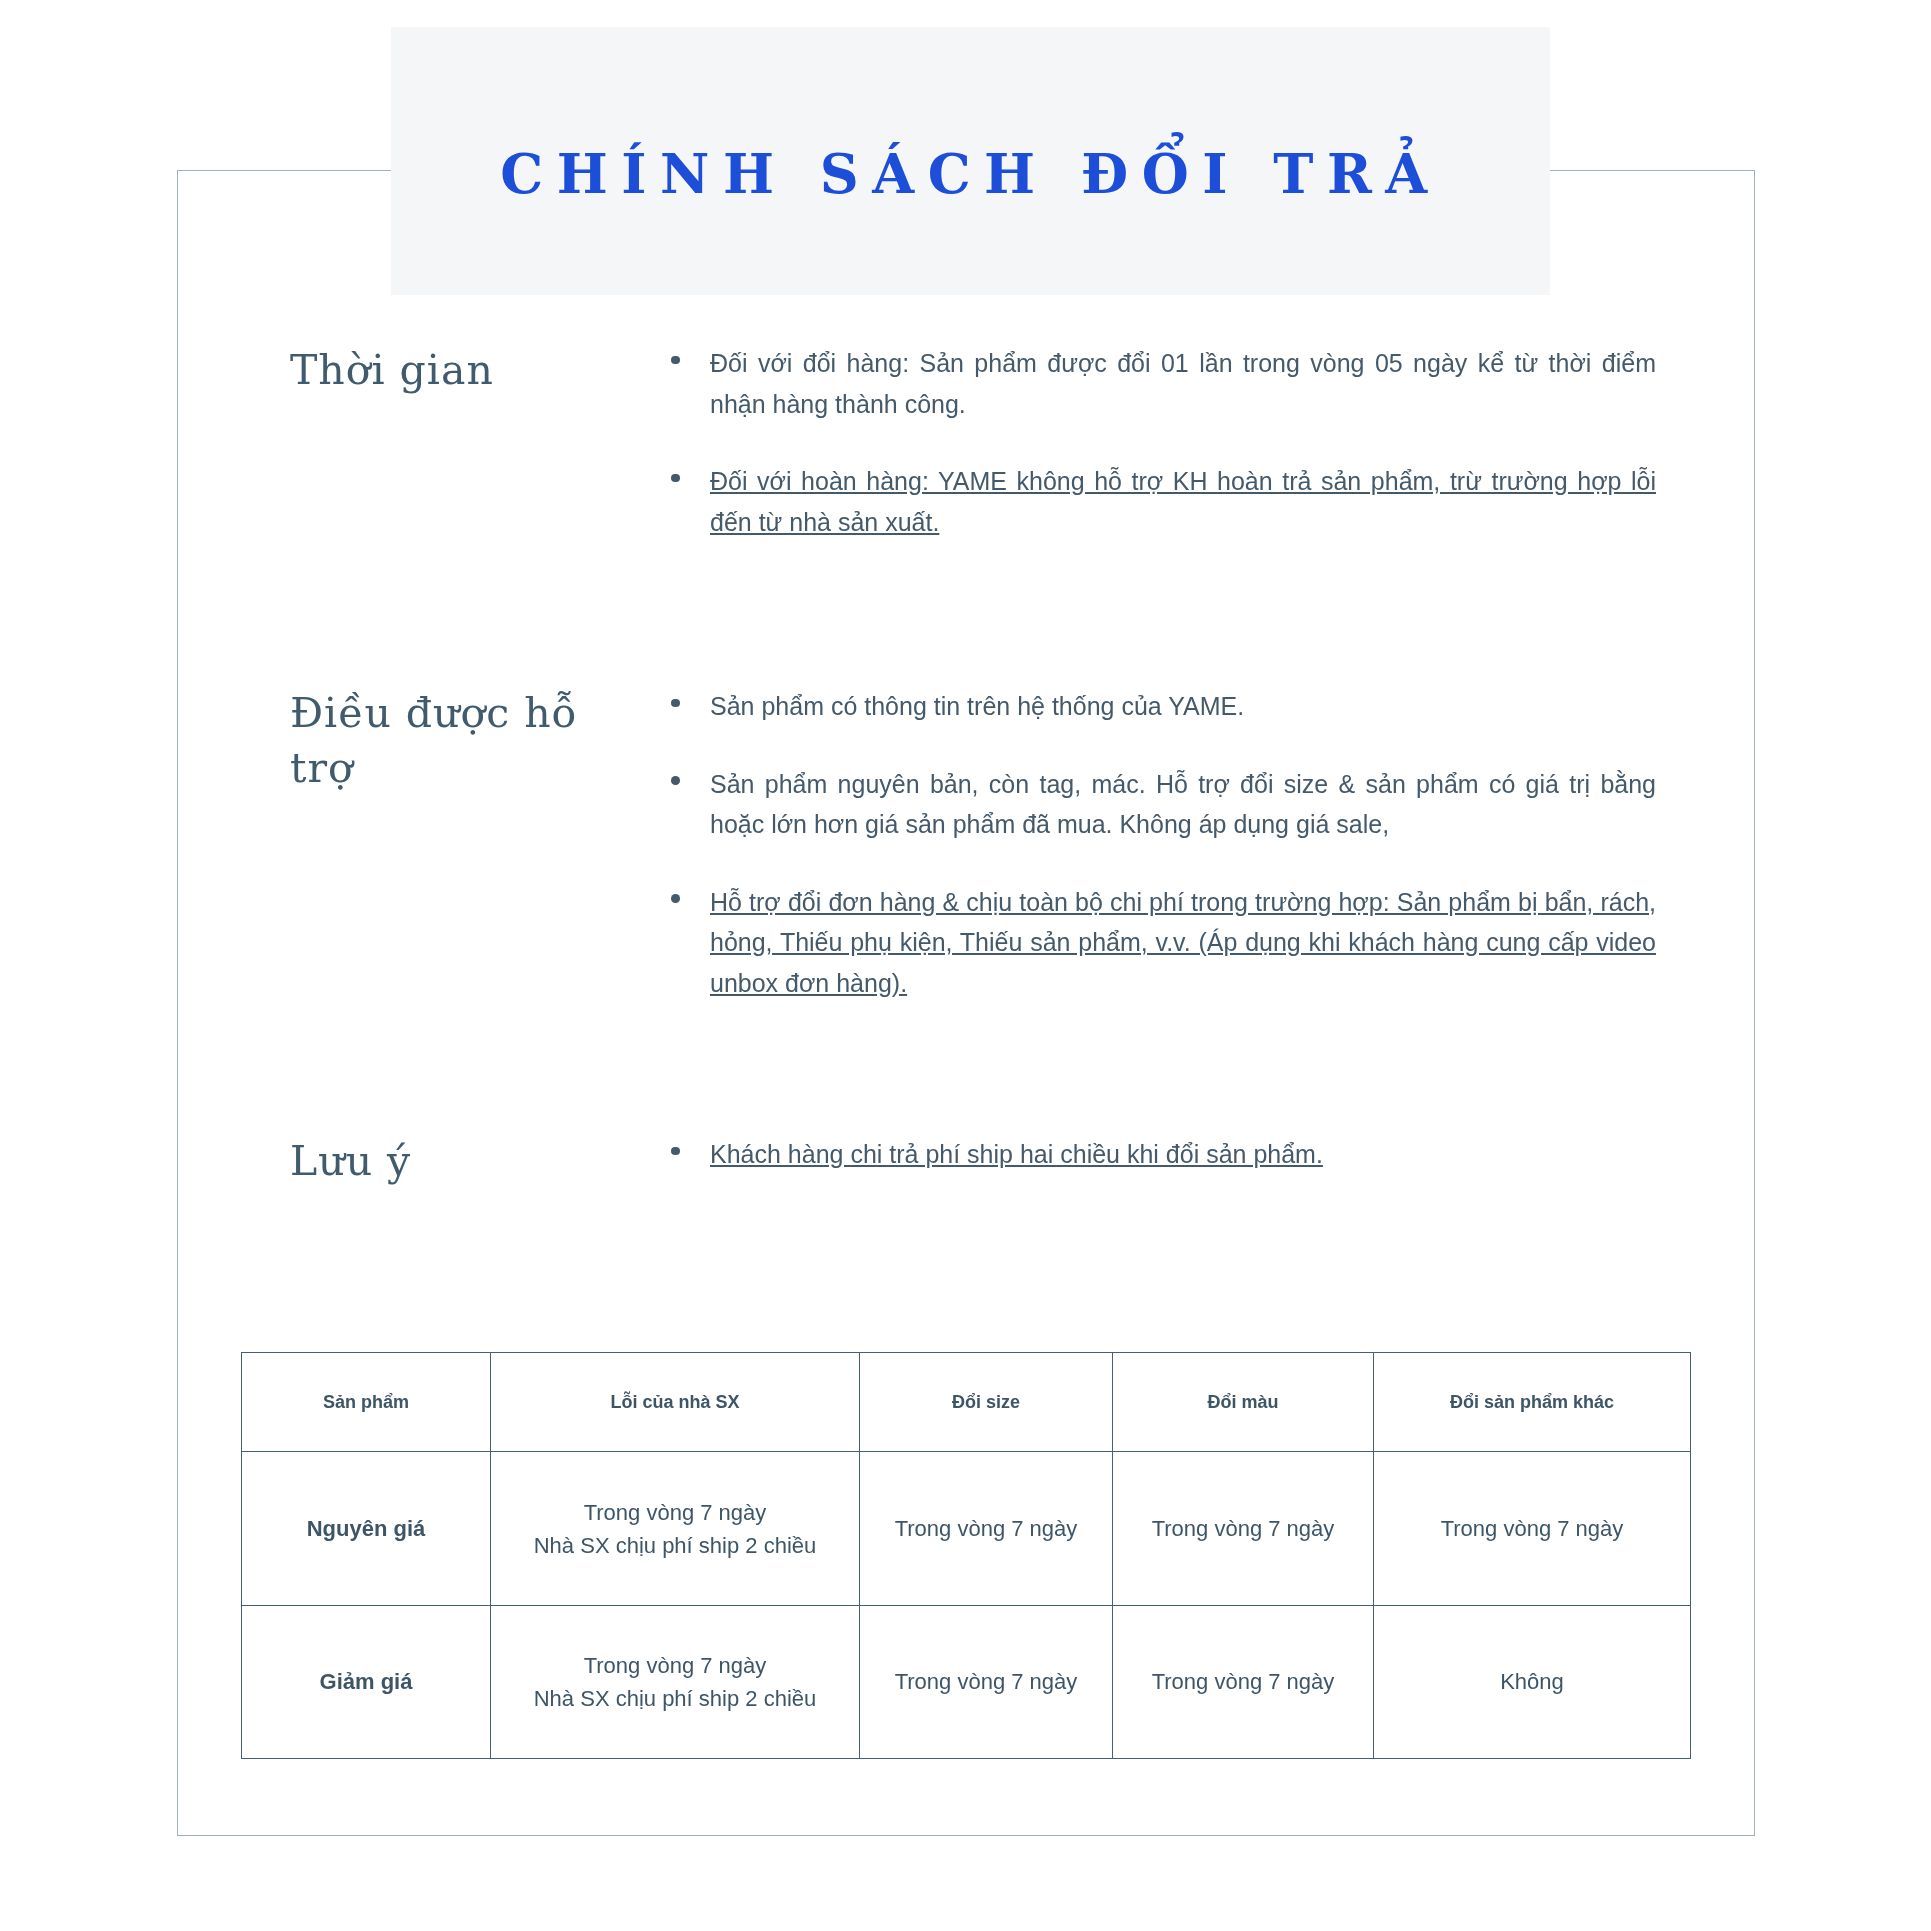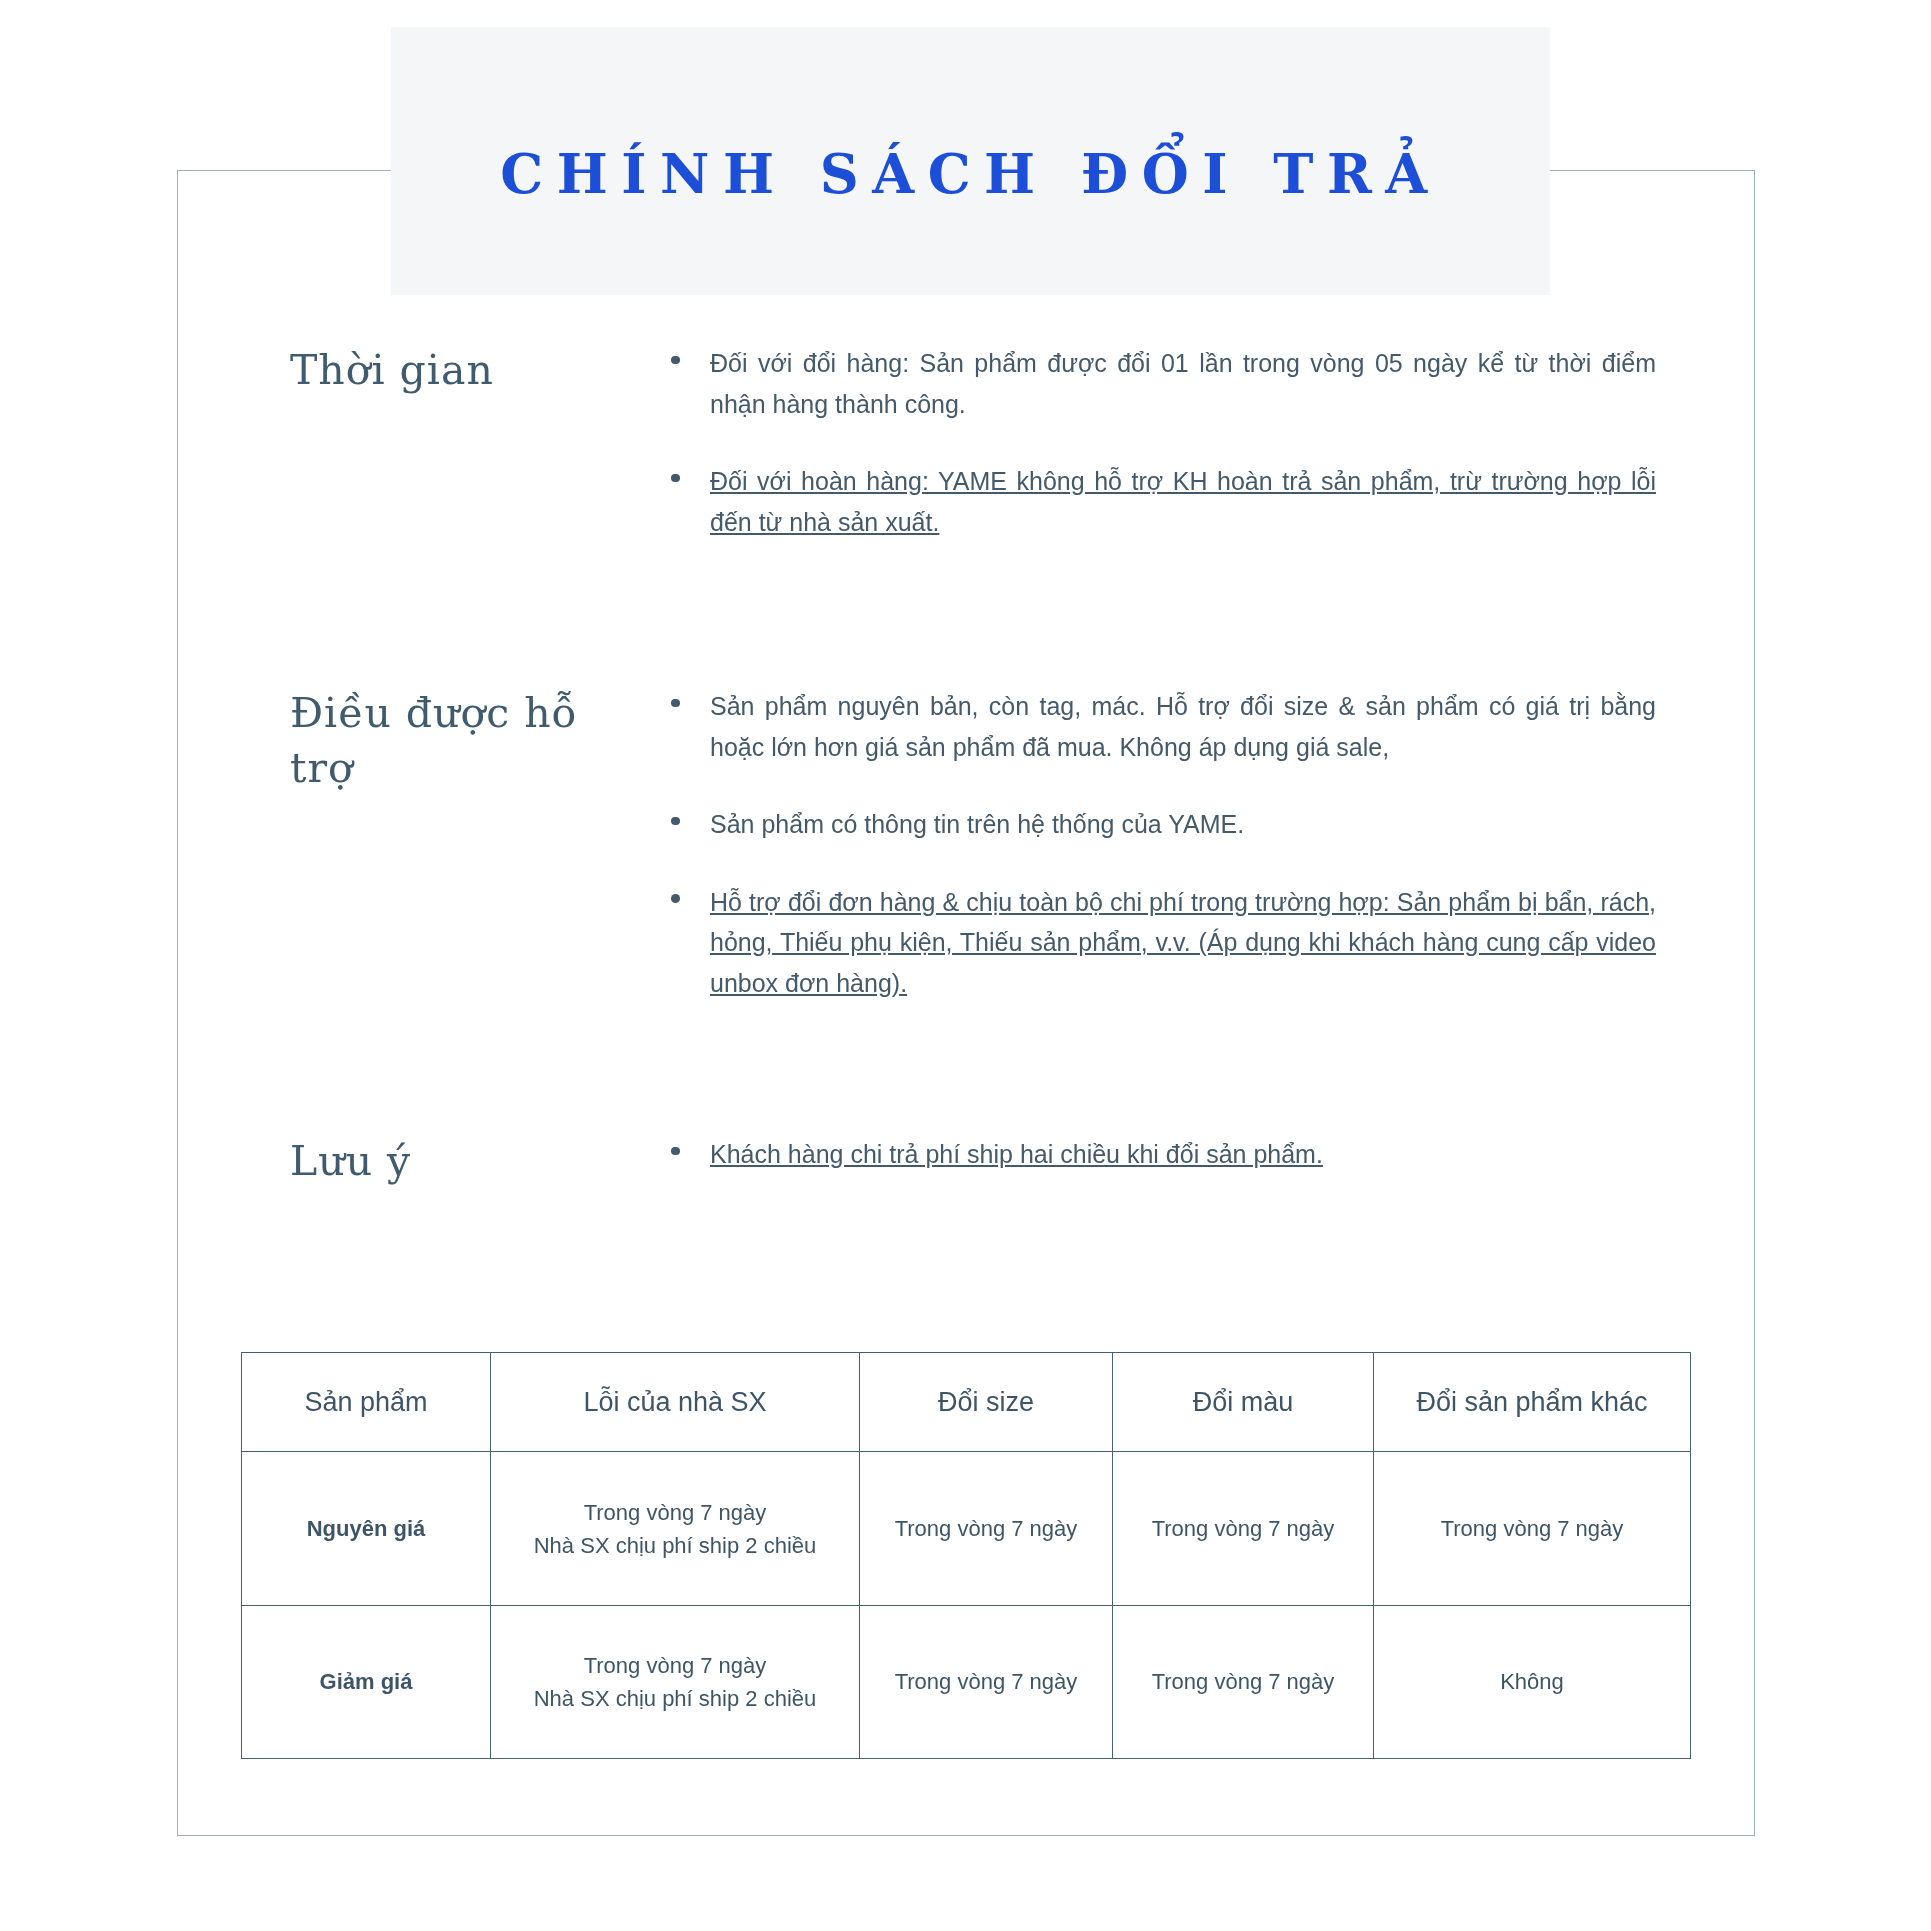--- a/index.html
+++ b/index.html
@@ -117,22 +117,22 @@
   }
   #policy-table td, #policy-table th {
     border: 1px solid #46606f;
     text-align: center;
     vertical-align: middle;
     color: #3d5566;
     padding: 9.7px 7.7px;
   }
   #policy-table thead th {
     height: 79px;
-    font-size: 27px;
-    font-weight: 400;
+    font-size: 18px;
+    font-weight: 700;
   }
   #policy-table tbody td {
     height: 133px;
     font-size: 22px;
     font-weight: 400;
     line-height: 1.5;
   }
   #policy-table tbody td.rowlabel {
     font-weight: 700;
   }
@@ -165,25 +165,25 @@
         <span>Đối với hoàn hàng: YAME không hỗ trợ KH hoàn trả sản phẩm, trừ trường hợp lỗi đến từ nhà sản xuất.</span>
       </div>
     </div>
   </div>
 
   <div class="section" id="sec-dieukien">
     <div class="section-heading">Điều được hỗ trợ</div>
     <div class="bullets">
       <div class="bullet">
         <span class="dot"></span>
+        <span>Sản phẩm có thông tin trên hệ thống của YAME.</span>
+      </div>
+      <div class="bullet">
+        <span class="dot"></span>
         <span>Sản phẩm nguyên bản, còn tag, mác. Hỗ trợ đổi size &amp; sản phẩm có giá trị bằng hoặc lớn hơn giá sản phẩm đã mua. Không áp dụng giá sale,</span>
-      </div>
-      <div class="bullet">
-        <span class="dot"></span>
-        <span>Sản phẩm có thông tin trên hệ thống của YAME.</span>
       </div>
       <div class="bullet">
         <span class="dot"></span>
         <span>Hỗ trợ đổi đơn hàng &amp; chịu toàn bộ chi phí trong trường hợp: Sản phẩm bị bẩn, rách, hỏng, Thiếu phụ kiện, Thiếu sản phẩm, v.v. (Áp dụng khi khách hàng cung cấp video unbox đơn hàng).</span>
       </div>
     </div>
   </div>
 
   <div class="section" id="sec-luuy">
     <div class="section-heading">Lưu ý</div>

